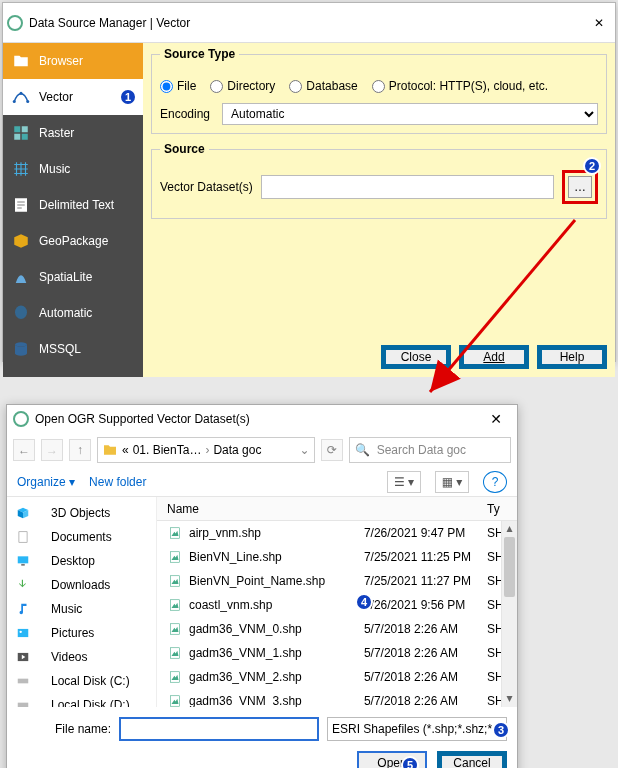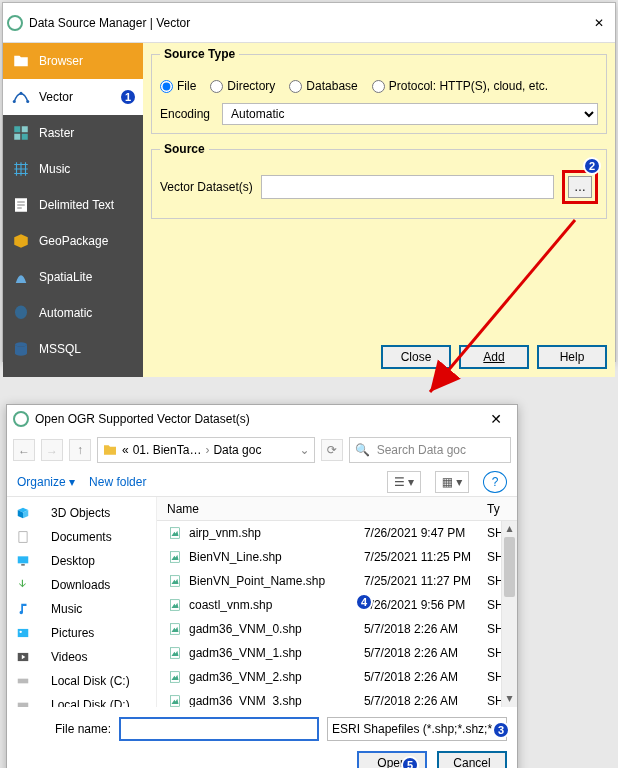--- a/index.html
+++ b/index.html
@@ -28,21 +28,21 @@
 .radio input { margin:0; }
 .encrow { display:flex; align-items:center; gap:12px; margin:6px 0 0 0; }
 .encrow select { flex:1; height:22px; border:1px solid #bbb; background:#fff; padding:0 4px; }
 
 .srcrow { display:flex; align-items:center; gap:8px; margin:6px 0; }
 .srcrow input[type=text] { flex:1; height:24px; border:1px solid #bbb; padding:0 4px; background:#fff; }
 .browse-wrap { border:3px solid #d00; padding:3px; }
 .browse-btn { width:24px; height:22px; border:1px solid #999; background:#f0f0f0; text-align:center; line-height:20px; cursor:default; }
 
 .btnrow { position:absolute; right:8px; bottom:8px; display:flex; gap:8px; }
-.win-btn { min-width:70px; height:24px; border:2px solid #0369a1; background:#efefef; cursor:default; }
+.win-btn { min-width:70px; height:24px; border:5px solid #0369a1; background:#efefef; cursor:default; }
 
 
 .badge { position:absolute; width:18px; height:18px; border-radius:50%; background:#1040c0; color:#fff; font-weight:700; font-size:11px; display:flex; align-items:center; justify-content:center; border:2px solid #fff; z-index:50; }
 
 
 .arrow { position:absolute; pointer-events:none; z-index:40; }
 
 
 .filedlg { position:absolute; left:6px; top:372px; width:512px; height:390px; background:#ffffff; border:1px solid #aaa; box-shadow:0 2px 10px rgba(0,0,0,.25);margin-top:32px; }
 .fd-title { height:28px; display:flex; align-items:center; padding:0 6px; }

